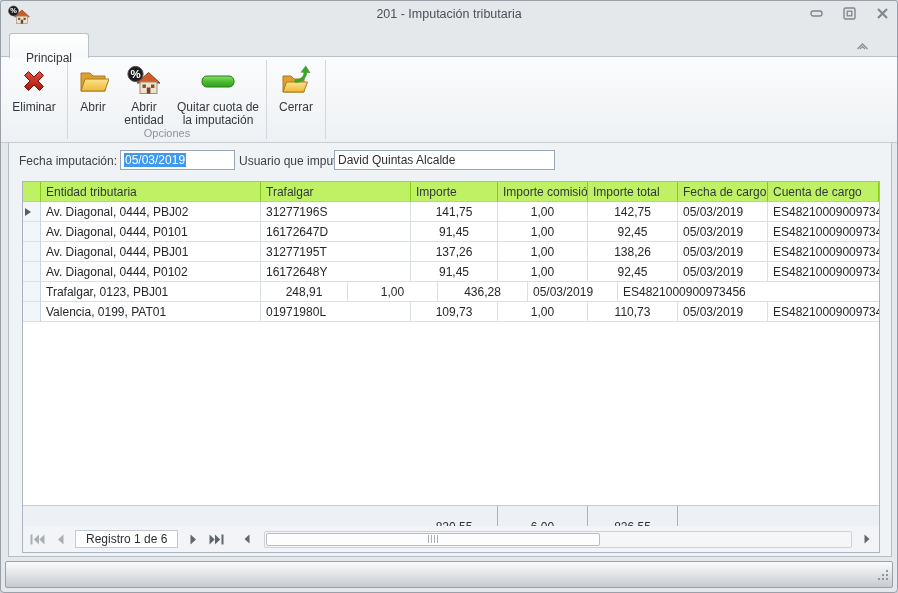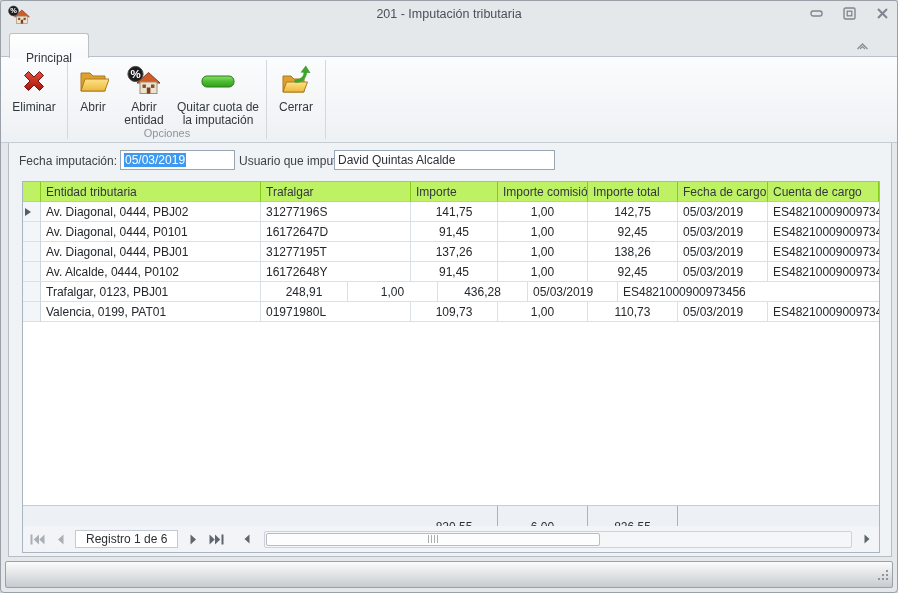--- a/index.html
+++ b/index.html
@@ -276,21 +276,21 @@
         <div class="cell c1">31277195T</div>
         <div class="cell c2 num">137,26</div>
         <div class="cell c3 num">1,00</div>
         <div class="cell c4 num">138,26</div>
         <div class="cell c5">05/03/2019</div>
         <div class="cell c6">ES4821000900973456</div>
       </div>
 
       <div class="grow">
         <div class="cell c-ind"></div>
-        <div class="cell c0">Av. Alcalde, 0444, P0102</div>
+        <div class="cell c0">Av. Diagonal, 0444, P0102</div>
         <div class="cell c1">16172648Y</div>
         <div class="cell c2 num">91,45</div>
         <div class="cell c3 num">1,00</div>
         <div class="cell c4 num">92,45</div>
         <div class="cell c5">05/03/2019</div>
         <div class="cell c6">ES4821000900973456</div>
       </div>
 
       <div class="grow">
         <div class="cell c-ind"></div>

